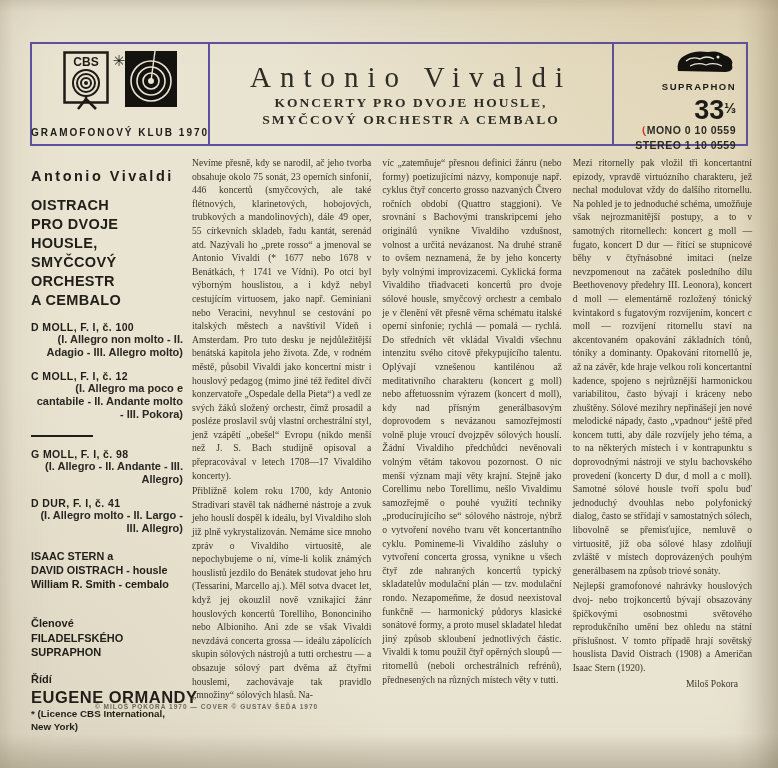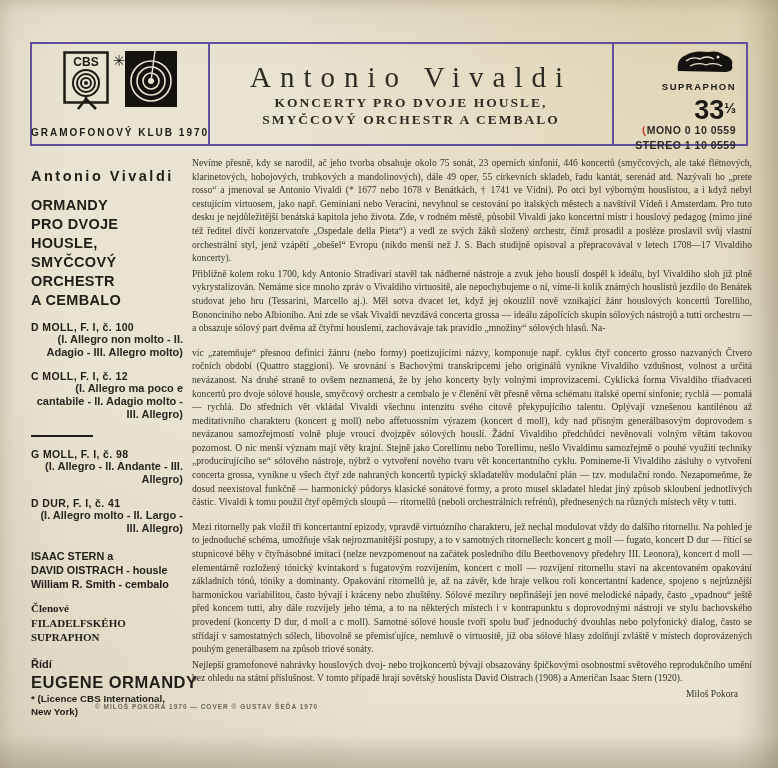--- a/index.html
+++ b/index.html
@@ -34,26 +34,26 @@
   .lion{display:inline-block;}
   
   .sidebar{position:absolute;left:31px;top:168px;width:152px;color:#201e18;}
   .sb-artist{font-weight:700;font-size:14.5px;letter-spacing:2.5px;white-space:nowrap;}
   .sb-title{font-weight:700;font-size:14.5px;line-height:19px;margin-top:12px;letter-spacing:.3px;}
   .track{margin-top:11px;}
   .track-title{font-weight:700;font-size:10.5px;letter-spacing:.4px;}
   .track-mov{font-weight:700;font-size:11px;line-height:13px;color:#2a2822;text-align:right;}
   .rule{width:62px;border-top:2px solid #201e18;margin:14px 0 3px 0;}
   .sb-perf{font-weight:700;font-size:10.8px;line-height:14px;margin-top:14px;}
-  .sb-ens{font-weight:700;font-size:11px;line-height:14.5px;margin-top:10px;font-family:Liberation Serif, serif;}
+  .sb-ens{font-weight:700;font-size:11px;line-height:14.5px;margin-top:25px;}
   .sb-cond-label{font-weight:700;font-size:11px;margin-top:13px;}
   .sb-cond{font-weight:700;font-size:16.5px;letter-spacing:.5px;margin-top:3px;white-space:nowrap;}
   .sb-lic{font-weight:700;font-size:9.8px;line-height:13px;margin-top:0;}
   
-  .main-text{position:absolute;left:192px;top:156px;width:560px;display:flex;gap:11px;flex-direction:column;}
+  .main-text{position:absolute;left:192px;top:156px;width:560px;display:flex;gap:11px;}
   .col{flex:1;font-family:"Liberation Serif",serif;font-size:9.6px;line-height:13.6px;color:#38342a;text-align:justify;}
   .col p{margin:0;}
   .col p + p{margin-top:2px;}
   .signature{text-align:right;padding-right:14px;margin-top:1px;}
   
   .credits{position:absolute;left:95px;top:703px;font-size:6.5px;font-weight:700;letter-spacing:1px;color:#6b665a;white-space:nowrap;}
 </style>
 </head>
 <body>
 
@@ -101,34 +101,34 @@
       <div class="supra-label">SUPRAPHON</div>
       <div class="speed"><span>33</span><span class="frac">⅓</span></div>
       <div class="chan"><span class="red-mark">(</span><span>MONO 0 10 0559</span></div>
       <div class="chan">STEREO 1 10 0559</div>
     </div>
   </div>
 
   <div class="sidebar">
     <div class="sb-artist">Antonio Vivaldi</div>
     <div class="sb-title">
-      <div>ORMANDY</div>
+      <div>OISTRACH</div>
       <div>PRO DVOJE HOUSLE,</div>
       <div>SMYČCOVÝ</div>
       <div>ORCHESTR</div>
       <div>A CEMBALO</div>
     </div>
 
     <div class="track">
       <div class="track-title">D MOLL, F. I, č. 100</div>
       <div class="track-mov">(I. Allegro non molto - II. Adagio - III. Allegro molto)</div>
     </div>
     <div class="track">
       <div class="track-title">C MOLL, F. I, č. 12</div>
-      <div class="track-mov">(I. Allegro ma poco e cantabile - II. Adagio molto - III. Allegro)</div>
+      <div class="track-mov">(I. Allegro ma poco e cantabile - II. Andante molto - III. Pokora)</div>
     </div>
     <div class="rule"></div>
     <div class="track">
       <div class="track-title">G MOLL, F. I, č. 98</div>
       <div class="track-mov">(I. Allegro - II. Andante - III. Allegro)</div>
     </div>
     <div class="track">
       <div class="track-title">D DUR, F. I, č. 41</div>
       <div class="track-mov">(I. Allegro molto - II. Largo - III. Allegro)</div>
     </div>

